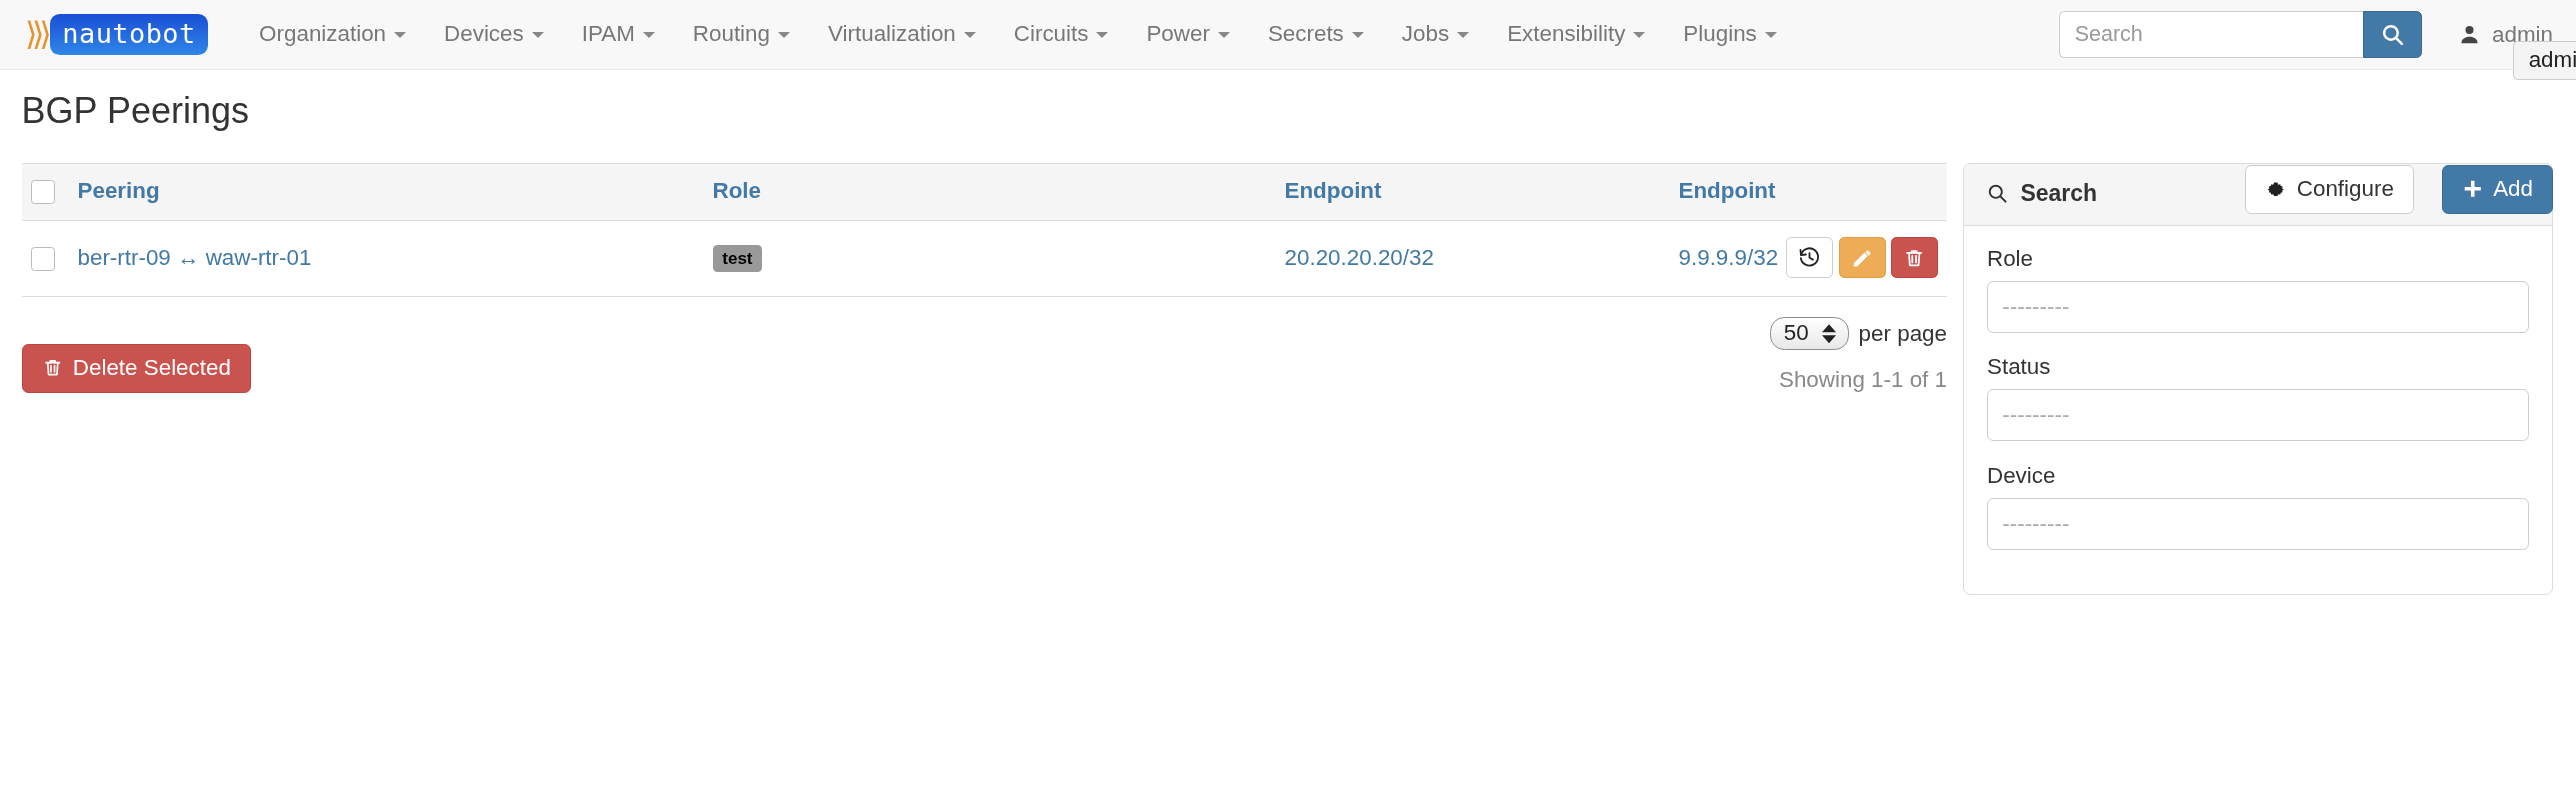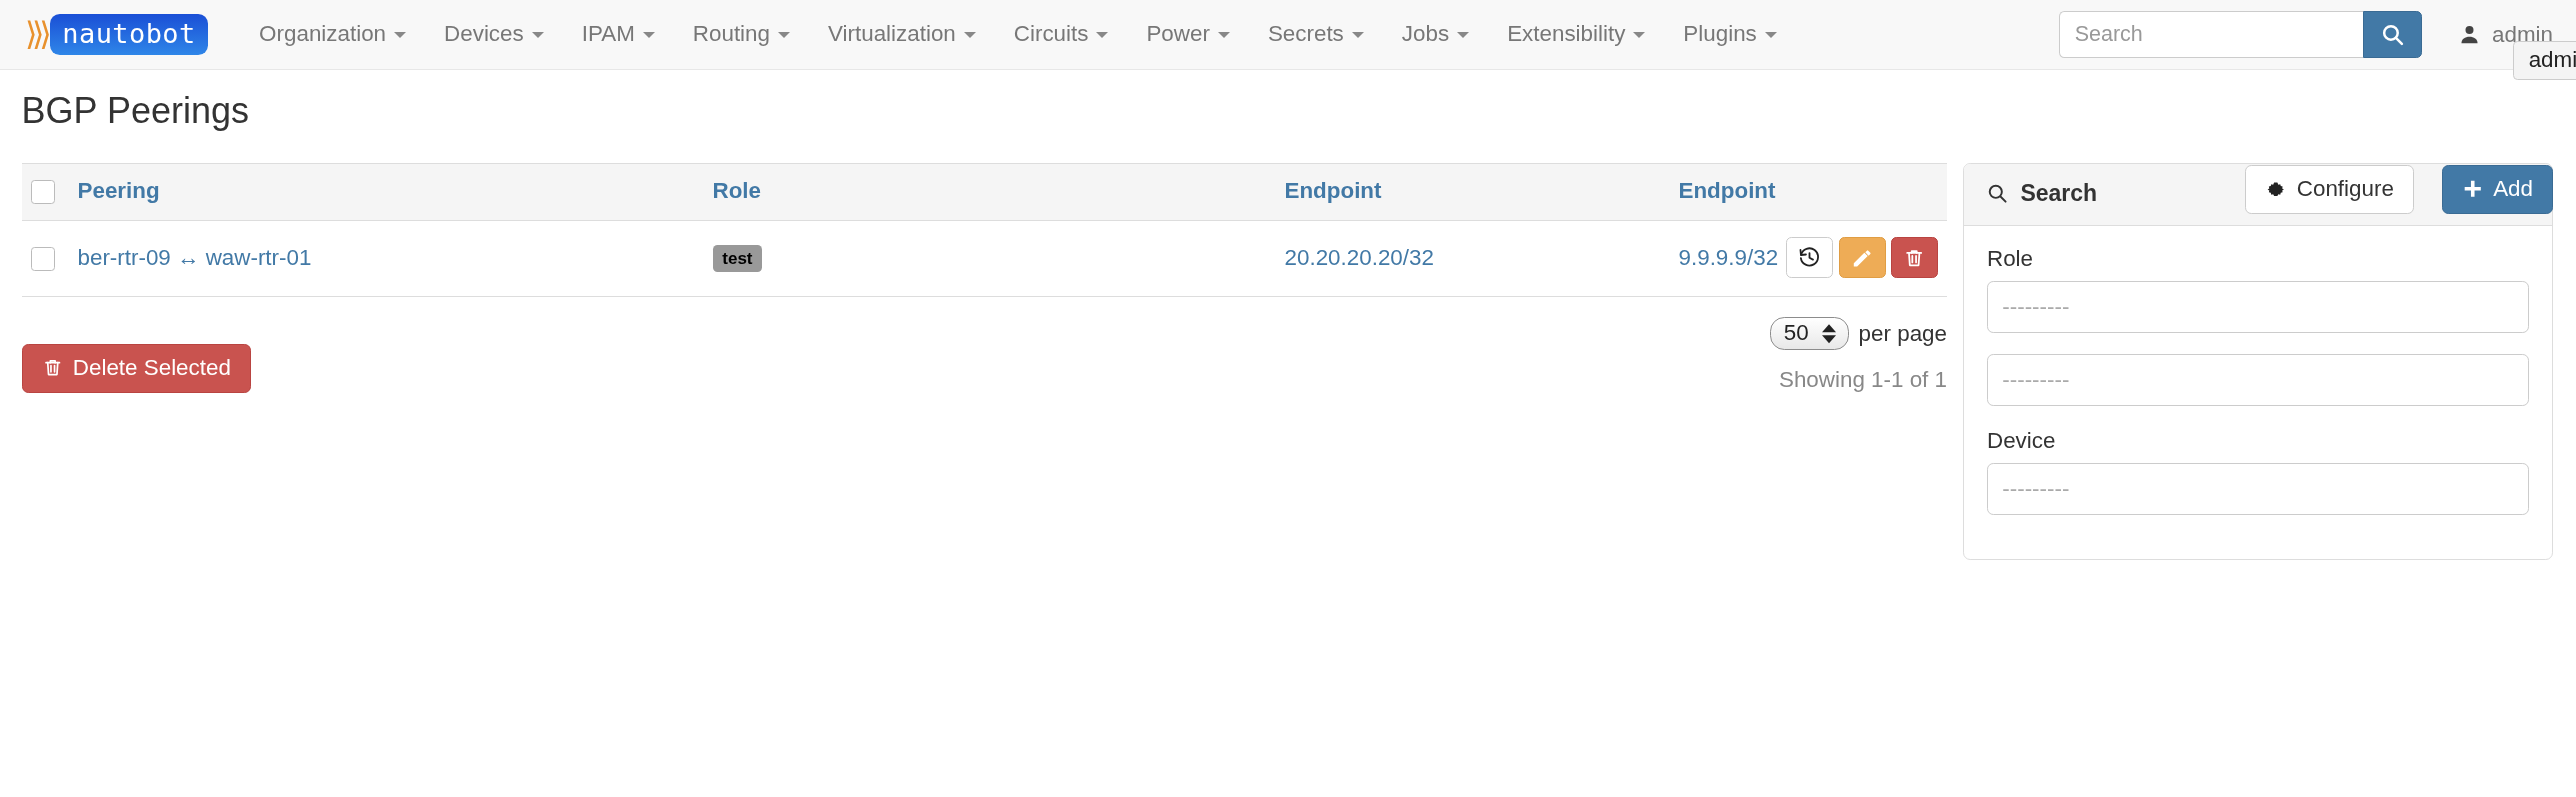--- a/index.html
+++ b/index.html
@@ -540,20 +540,21 @@
           <line x1="15.5" y1="15.5" x2="21" y2="21"></line>
         </svg>
         <span>Search</span>
       </div>
       <div class="panel-body">
         <div class="form-group">
           <label class="form-label">Role</label>
           <input class="form-control" type="text" placeholder="---------" style="">
         </div>
         <div class="form-group">
+          <label class="form-label">Status</label>
           <input class="form-control" type="text" placeholder="---------" style="">
         </div>
         <div class="form-group">
           <label class="form-label">Device</label>
           <input class="form-control" type="text" placeholder="---------" style="">
         </div>
       </div>
     </div>
   </div>
 </div>

